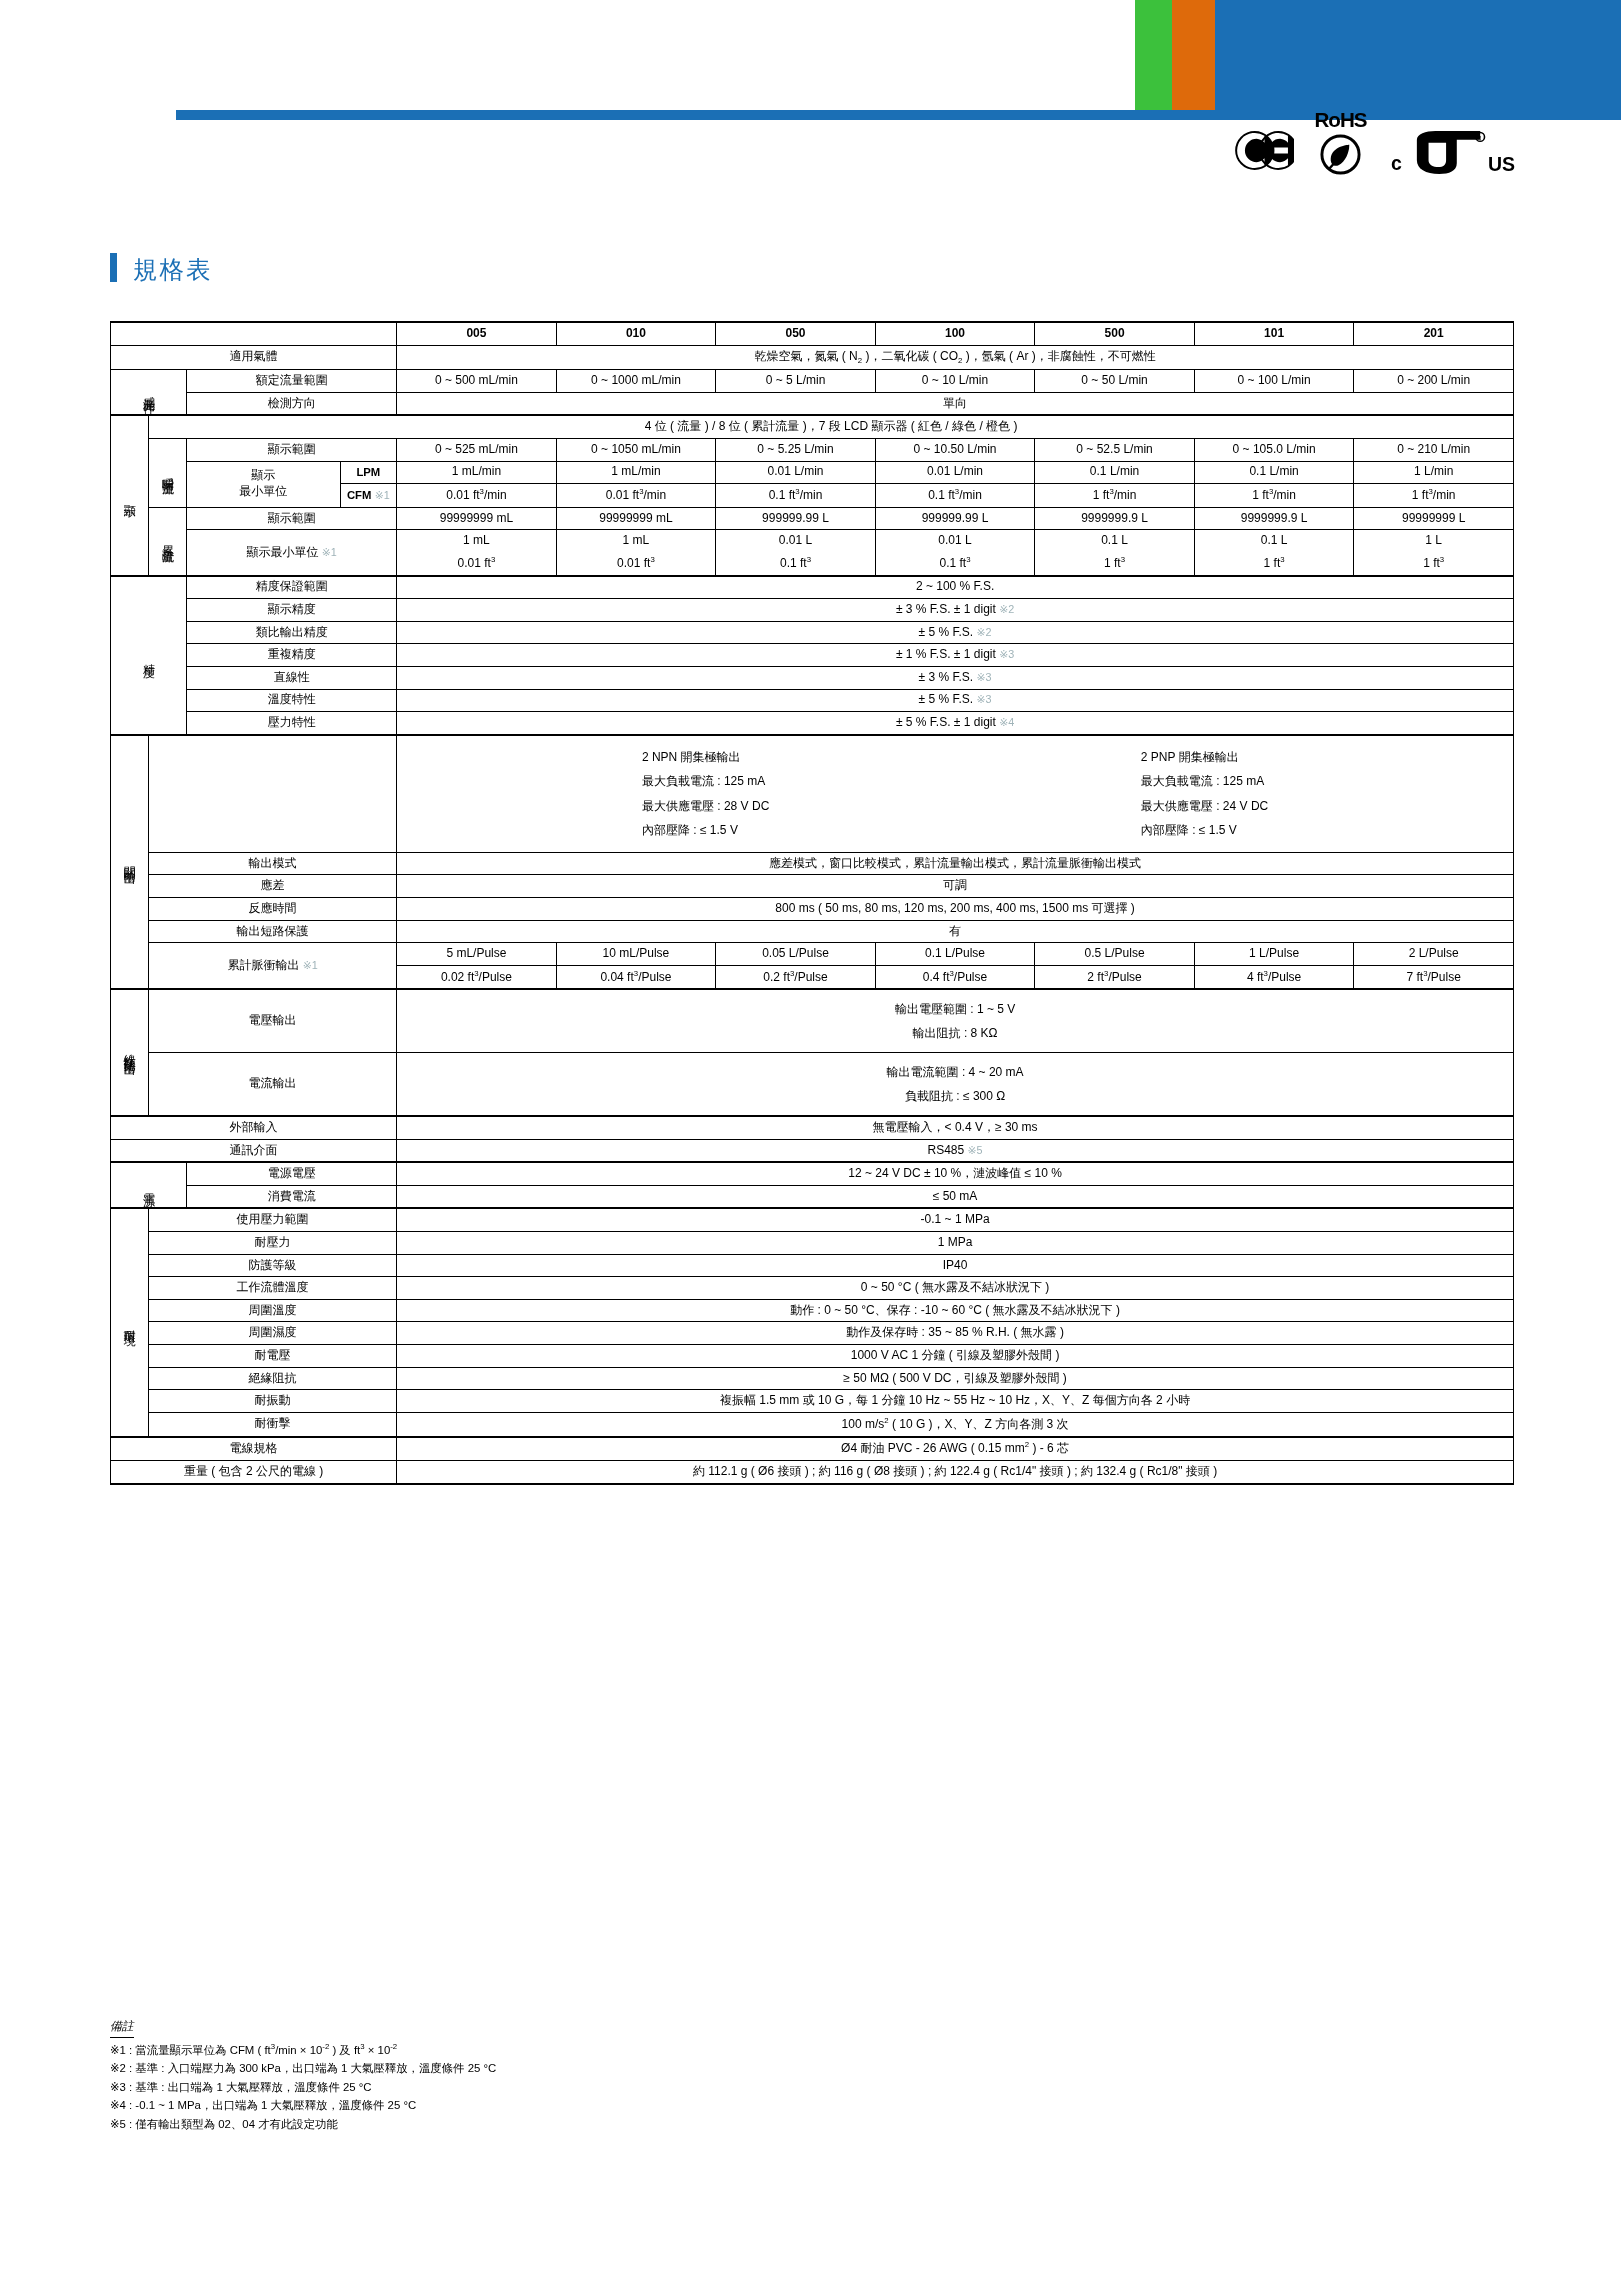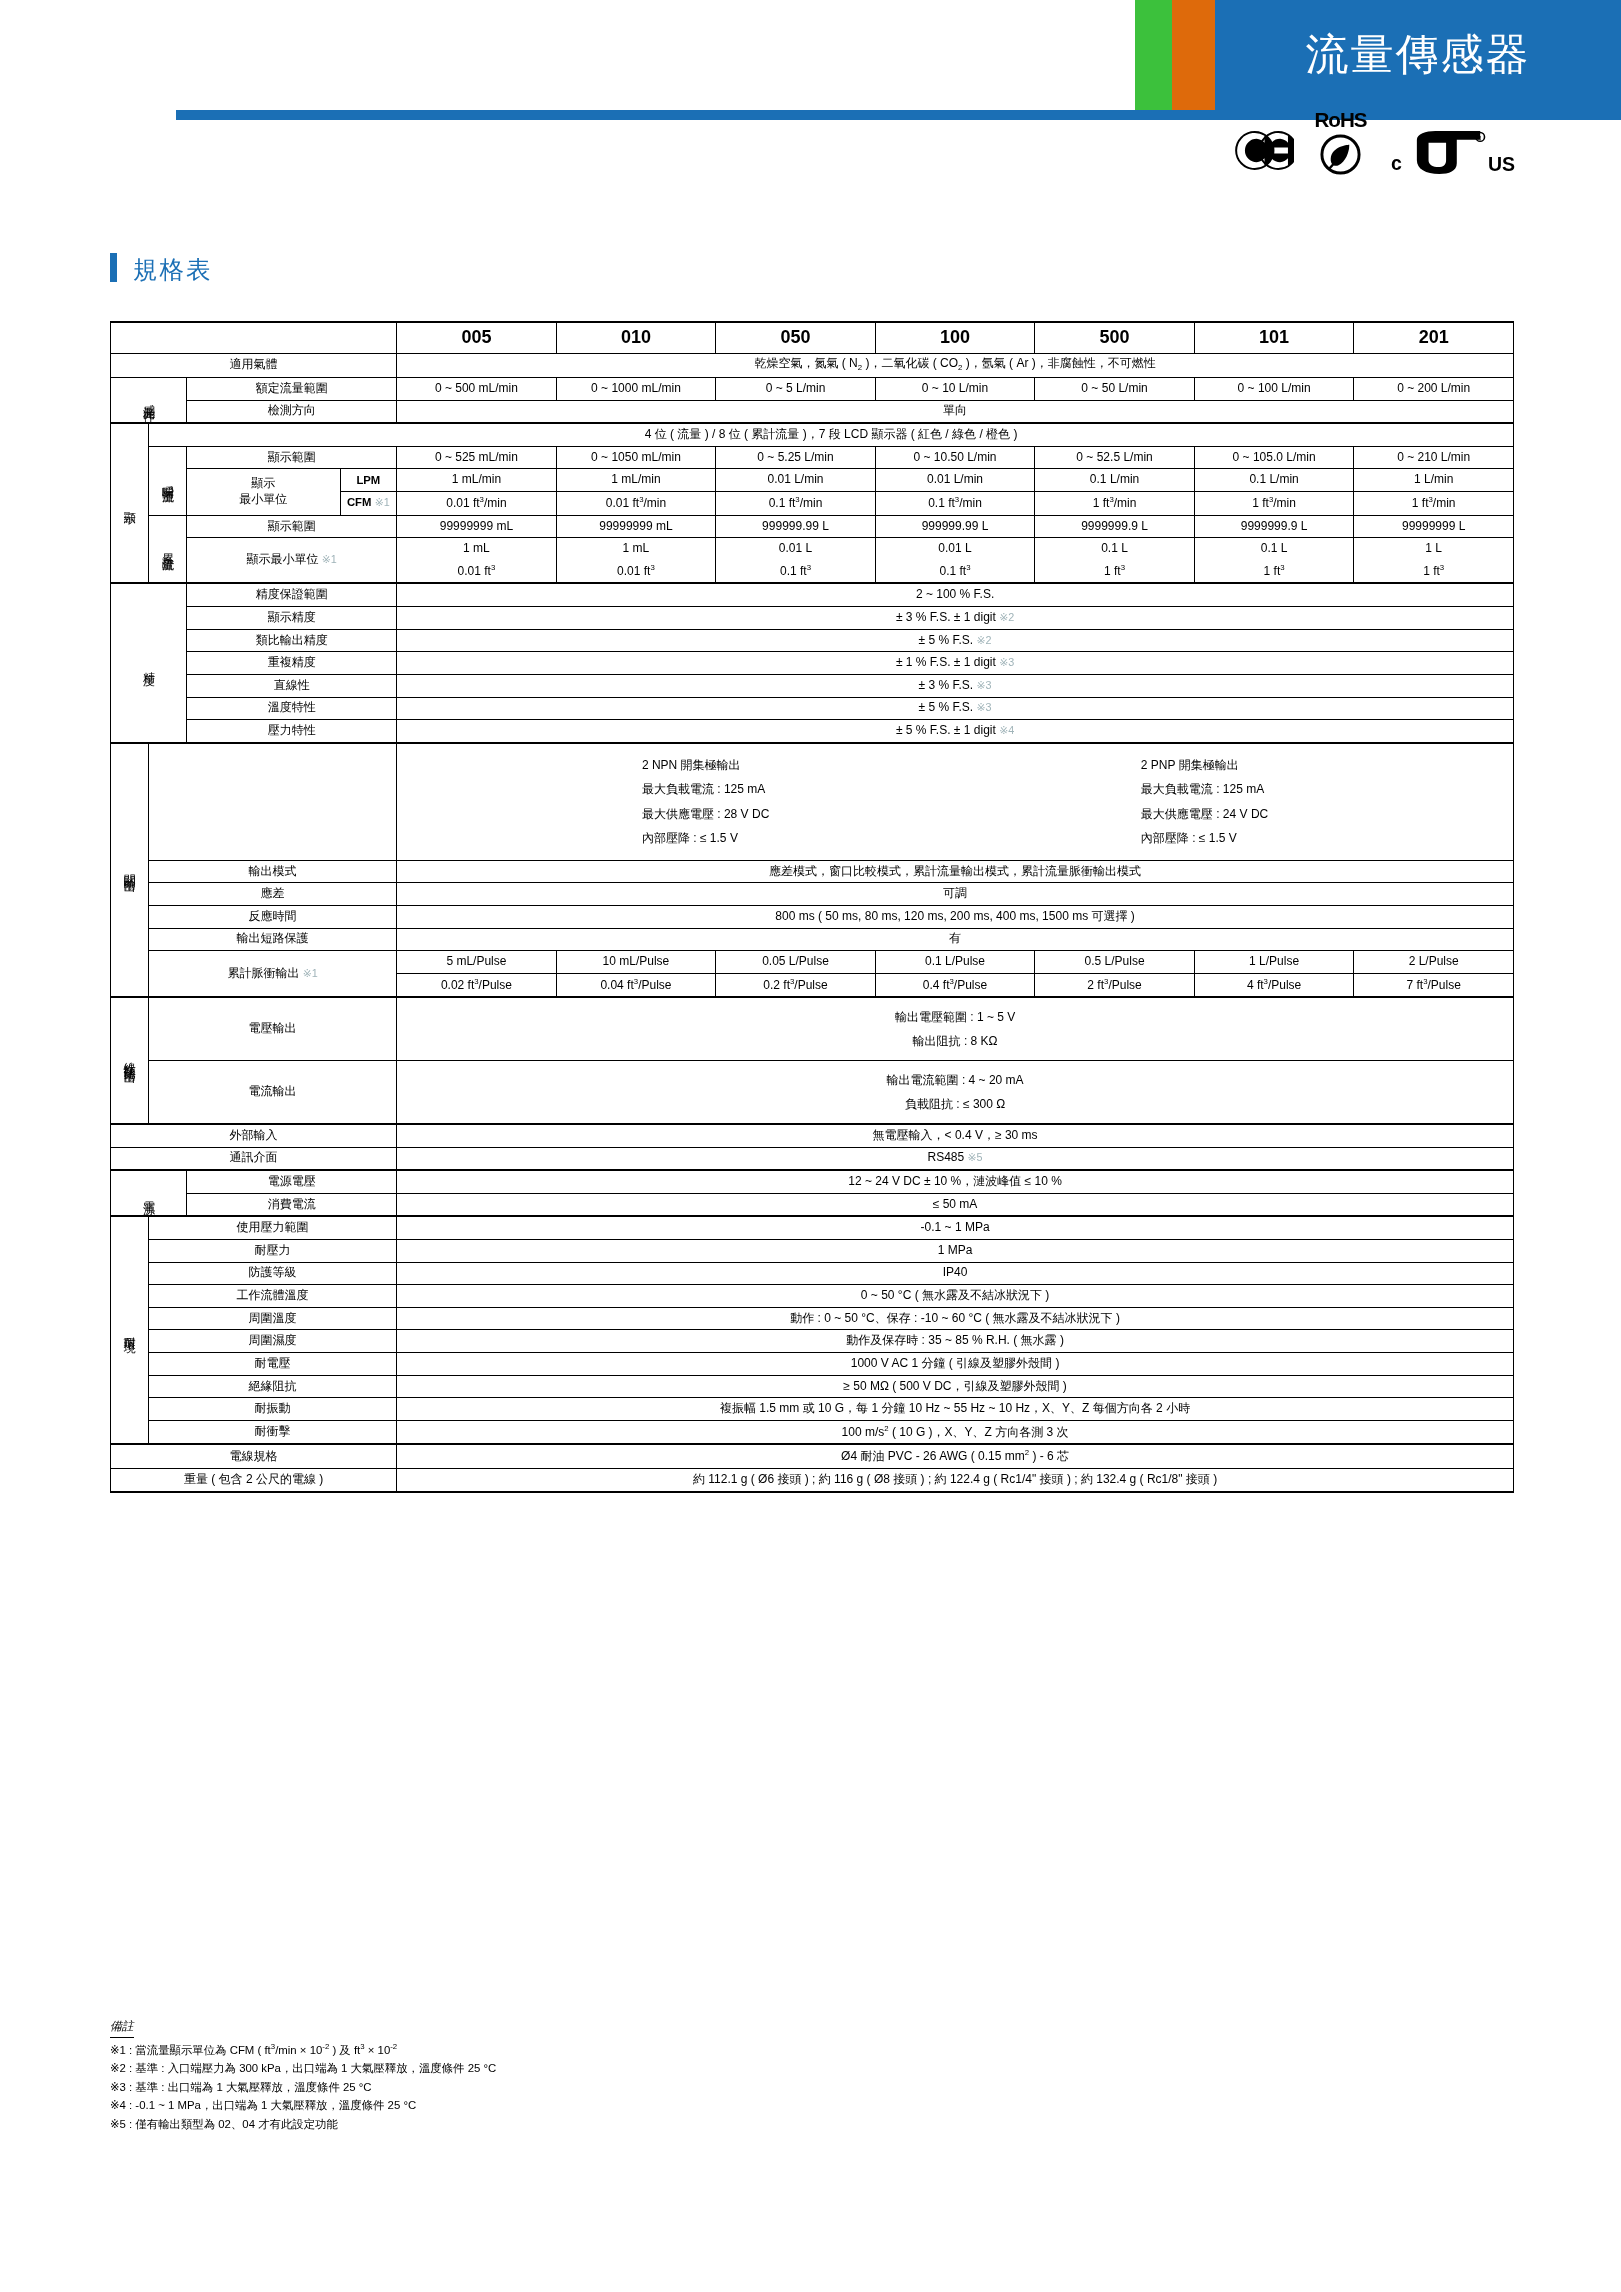--- a/index.html
+++ b/index.html
@@ -67,21 +67,21 @@
     font-size:12px; line-height:1.32;
   }
   table.spec td {
     border:1px solid #000;
     padding:2.9px 4.9px;
     vertical-align:middle;
     background:#fff;
   }
   .lbl { text-align:center; }
   .ctr { text-align:center; }
-  .hdr-row td { background:#cdeef5; font-weight:bold; font-size:18px; }
+  .hdr-row td { background:#cdeef5; font-weight:bold; font-size:12px; }
   .hdr-row td.lbl { font-weight:normal; font-size:12px; }
 
   
   .tborder { border-top:2.4px solid #000 !important; }
   .bborder { border-bottom:2.4px solid #000 !important; }
 
   
   .vcell { width:37px; padding:0 !important; text-align:center; }
   .vtxt {
     writing-mode:vertical-rl;
@@ -105,21 +105,20 @@
   .notes-title { font-size:11.8px; border-bottom:1.3px solid #000; display:inline-block; padding-bottom:1px; margin-bottom:2.9px;font-style:italic; }
   .notes div.n { white-space:nowrap; }
 </style>
 </head>
 <body>
 
 <div class="header">
   <div class="hdr-green"></div>
   <div class="hdr-orange"></div>
   <div class="hdr-blue"></div>
-  <div class="hdr-title">流量傳感器</div>
   <div class="hdr-rule"></div>
   <div class="hdr-rule-white"></div>
 </div>
 
 <div class="certs">
 
   <span class="cert-ce">
     <svg width="61" height="45" viewBox="0 0 62 46">
       <path d="M22 3 A20 20 0 1 0 22 43 A20 20 0 1 0 22 3 Z M24 11 A12 12 0 1 0 24 35 A12 12 0 0 0 32 31 L32 38 A18 18 0 1 1 32 8 L32 15 A12 12 0 0 0 24 11 Z" fill="#000"></path>
       <path d="M46 3 A20 20 0 1 0 46 43 A20 20 0 1 0 46 3 Z M48 11 A12 12 0 0 0 36 23 A12 12 0 0 0 48 35 A12 12 0 0 0 56 31 L56 38 A18 18 0 1 1 56 8 L56 15 A12 12 0 0 0 48 11 Z M42 20 L56 20 L56 26 L42 26 Z" fill="#000"></path>

